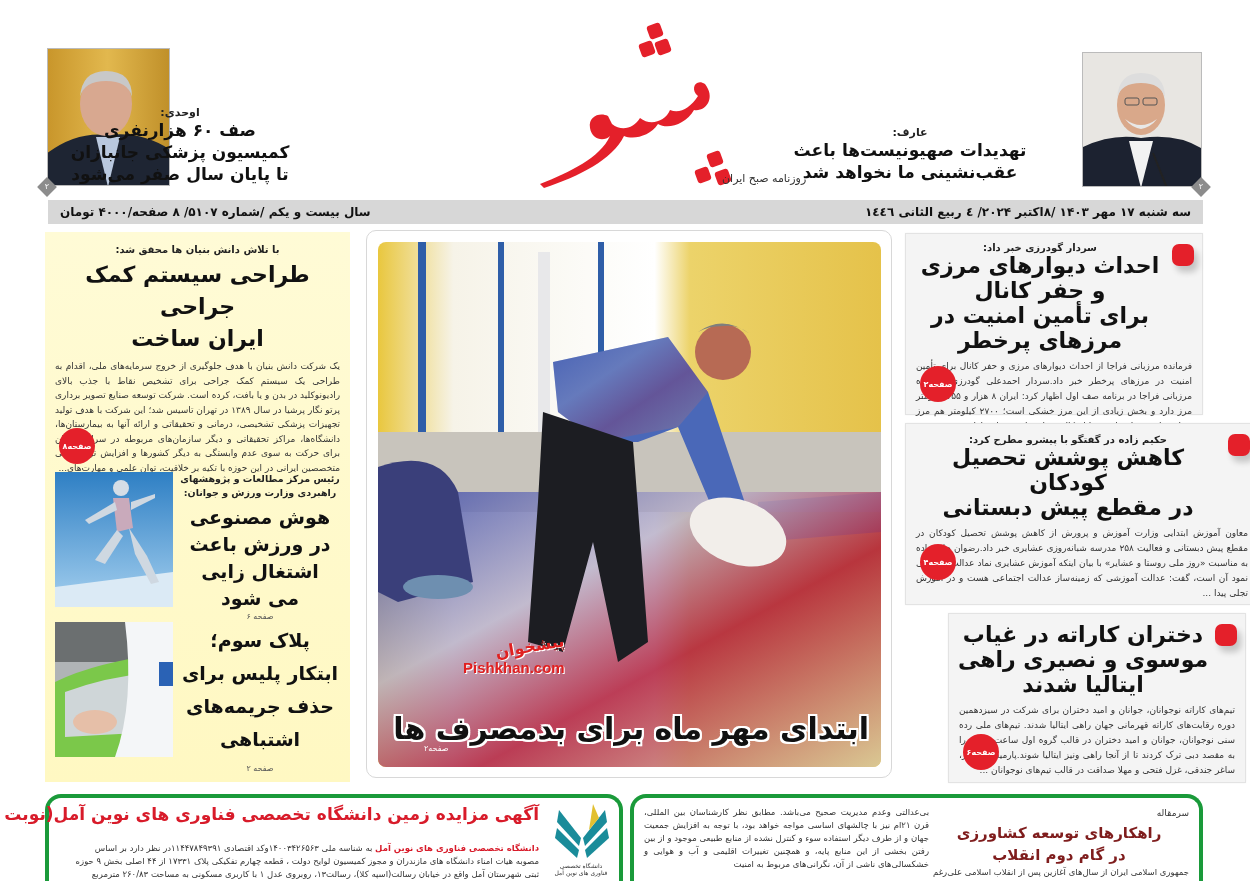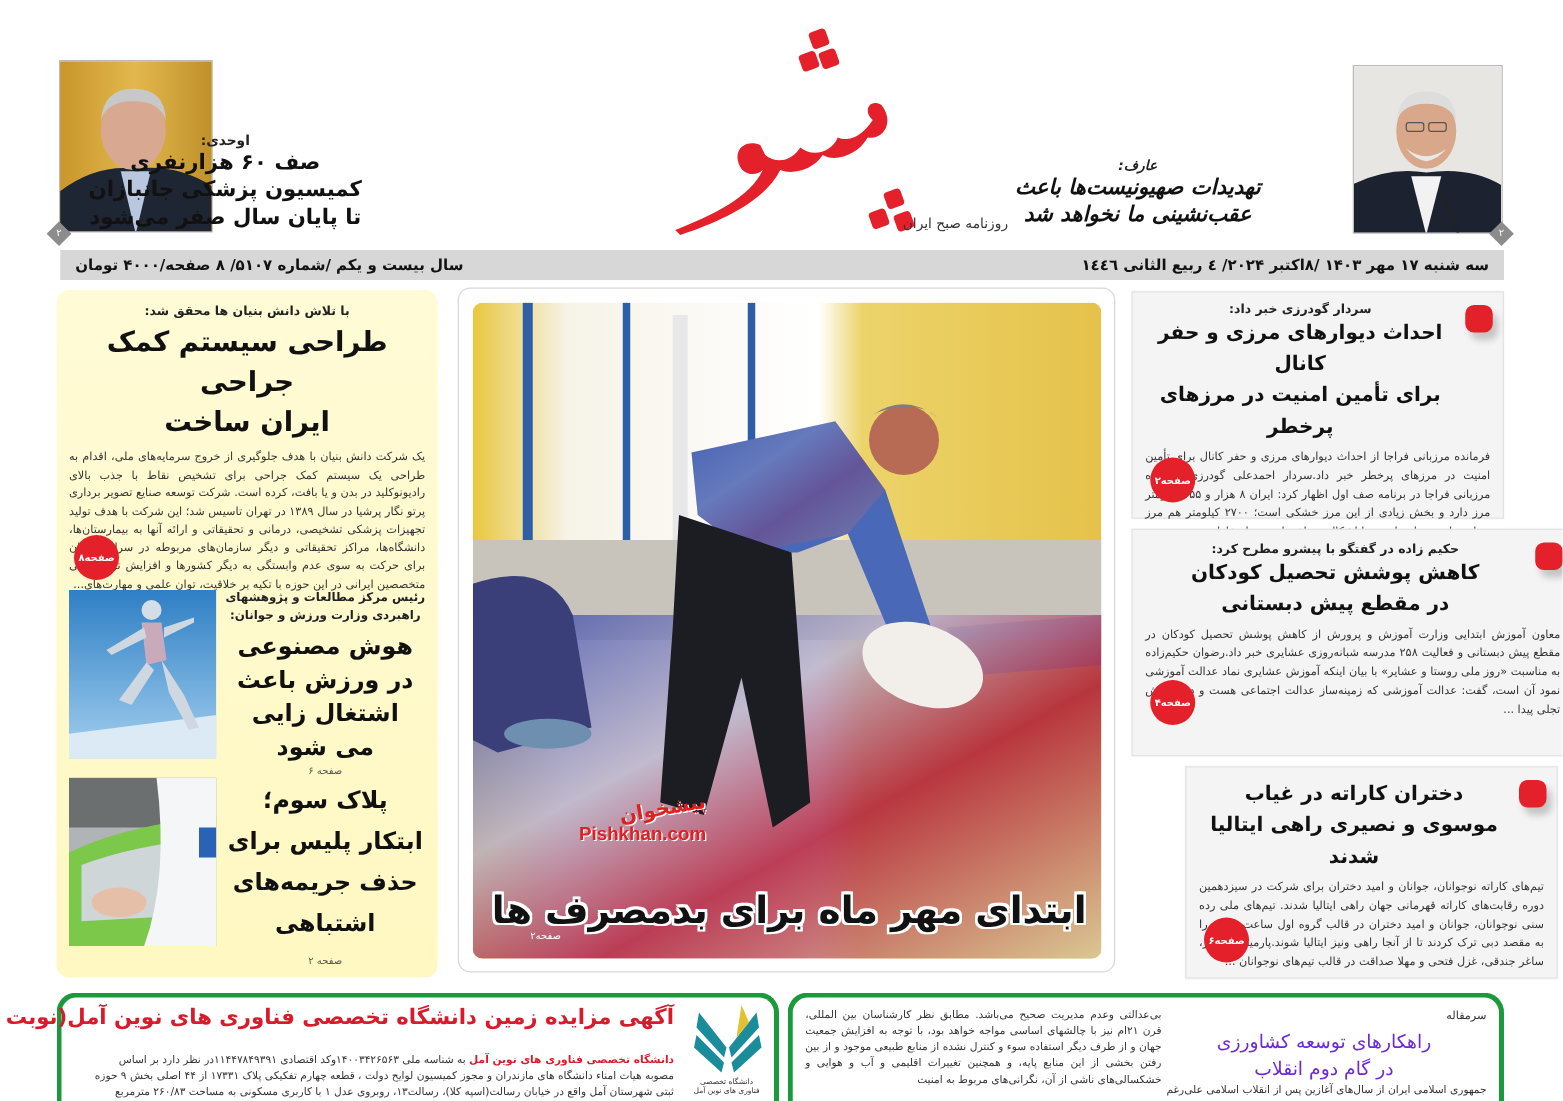--- a/index.html
+++ b/index.html
@@ -24,26 +24,26 @@
   .top-story .headline { font-size: 17px; font-weight: bold; line-height: 22px; color: #111; }
 
   
   .datebar { left: 48px; top: 200px; width: 1155px; height: 24px; background: #d7d7d7; display: flex; align-items: center; justify-content: space-between; padding: 0 12px; }
   .datebar span { font-size: 12px; font-weight: bold; color: #111; white-space: nowrap; }
 
   
   .card { background: #f4f4f4; border: 1px solid #e3e3e3; box-shadow: 0 0 2px rgba(0,0,0,0.05); }
   .card .dot { position: absolute; right: 8px; top: 10px; width: 22px; height: 22px; border-radius: 7px; background: #e4202a; box-shadow: 4px 6px 6px rgba(0,0,0,0.2); }
   .card .kicker { font-size: 10px; font-weight: bold; text-align: center; color: #222; }
-  .card .headline { font-size: 16px; font-weight: bold; text-align: center; line-height: 25px; color: #111; }
+  .card .headline { font-size: 22px; font-weight: bold; text-align: center; line-height: 25px; color: #111; }
   .card .body { font-size: 9px; line-height: 15px; color: #333; text-align: justify; }
   .page-badge { position: absolute; width: 36px; height: 36px; border-radius: 50%; background: #e4202a; color: #fff; font-size: 8px; font-weight: bold; display: flex; align-items: center; justify-content: center; }
 
   
-  .left-col { left: 45px; top: 232px; width: 305px; height: 550px; background: linear-gradient(180deg, #fffbd6 0%, #fff8c2 100%); border-radius: 10px; }
+  .left-col { left: 45px; top: 232px; width: 305px; height: 550px; background: linear-gradient(180deg, #fffbd6 0%, #fff8c2 100%); }
   .left-col .kicker { font-size: 10px; font-weight: bold; text-align: center; color: #222; }
   .left-col .headline { font-size: 22px; font-weight: bold; text-align: center; line-height: 32px; color: #111; }
   .left-col .body { font-size: 9px; line-height: 14.5px; color: #333; text-align: justify; }
   .side-headline { font-size: 19px; font-weight: bold; text-align: center; line-height: 27px; color: #111; }
   .side-kicker { font-size: 9.5px; font-weight: bold; text-align: center; line-height: 14px; color: #222; }
   .page-ref { font-size: 8px; text-align: center; color: #555; }
 
   
   .main-frame { left: 366px; top: 230px; width: 526px; height: 548px; border: 1px solid #d8d8d8; border-radius: 10px; background: #fff; }
   .main-photo { left: 378px; top: 242px; width: 503px; height: 525px; border-radius: 8px; overflow: hidden; }
@@ -52,21 +52,21 @@
   .photo-page { position: absolute; left: 46px; bottom: 14px; font-size: 8px; color: #fff; }
 
   
   .green-box { border: 4px solid #1a9a3a; border-radius: 16px 16px 0 0; border-bottom: none; background: #fff; }
   .ad-box { left: 45px; top: 794px; width: 578px; height: 100px; }
   .editorial-box { left: 630px; top: 794px; width: 573px; height: 100px; }
   .ad-title { font-size: 17px; font-weight: bold; color: #d81b2a; white-space: nowrap; }
   .ad-body { font-size: 8.5px; line-height: 13px; color: #333; }
   .ad-body .accent { color: #d81b2a; font-weight: bold; }
   .ed-label { font-size: 9px; color: #333; }
-  .ed-headline { font-size: 15px; font-weight: normal; text-align: center; line-height: 22px; color: #6d28d9; }
+  .ed-headline { font-size: 15px; font-weight: bold; text-align: center; line-height: 22px; color: #7f1d1d; }
   .ed-body { font-size: 8.5px; line-height: 13px; color: #333; text-align: justify; }
 </style>
 </head>
 <body>
 
 <div class="abs masthead-logo">
   <svg width="260" height="180" viewBox="0 0 260 180">
     <g fill="#e4202a">
 
       <rect x="118" y="12" width="14" height="14" rx="3" transform="rotate(-20 125 19)"></rect>
@@ -91,21 +91,21 @@
     <path d="M36 45 Q38 20 60 20 Q84 20 84 45 Q80 30 60 30 Q40 30 36 45 Z" fill="#ddd"></path>
     <rect x="44" y="45" width="14" height="7" rx="2" fill="none" stroke="#555" stroke-width="1"></rect>
     <rect x="62" y="45" width="14" height="7" rx="2" fill="none" stroke="#555" stroke-width="1"></rect>
     <path d="M44 66 Q60 78 76 66 Q70 74 60 76 Q50 74 44 66Z" fill="#e8e8e8"></path>
     <line x1="72" y1="100" x2="86" y2="135" stroke="#222" stroke-width="2"></line>
   </svg>
 </div>
 <div class="abs num-diamond" style="left:1194px; top:180px;">
     <span>۲</span>
   </div>
-<div class="abs top-story" style="right:180px; top:126px; width:320px;font-style:italic;">
+<div class="abs top-story" style="right:180px; top:126px; width:320px;">
   <div class="kicker">عارف:</div>
   <div class="headline">تهدیدات صهیونیست‌ها باعث</div>
   <div class="headline">عقب‌نشینی ما نخواهد شد</div>
 </div>
 
 <div class="abs photo-box photo-left">
   <svg width="123" height="138" viewBox="0 0 123 138">
     <rect width="123" height="138" fill="#d4a33a"></rect>
     <rect x="0" y="0" width="123" height="138" fill="url(#g1)"></rect>
     <defs>

